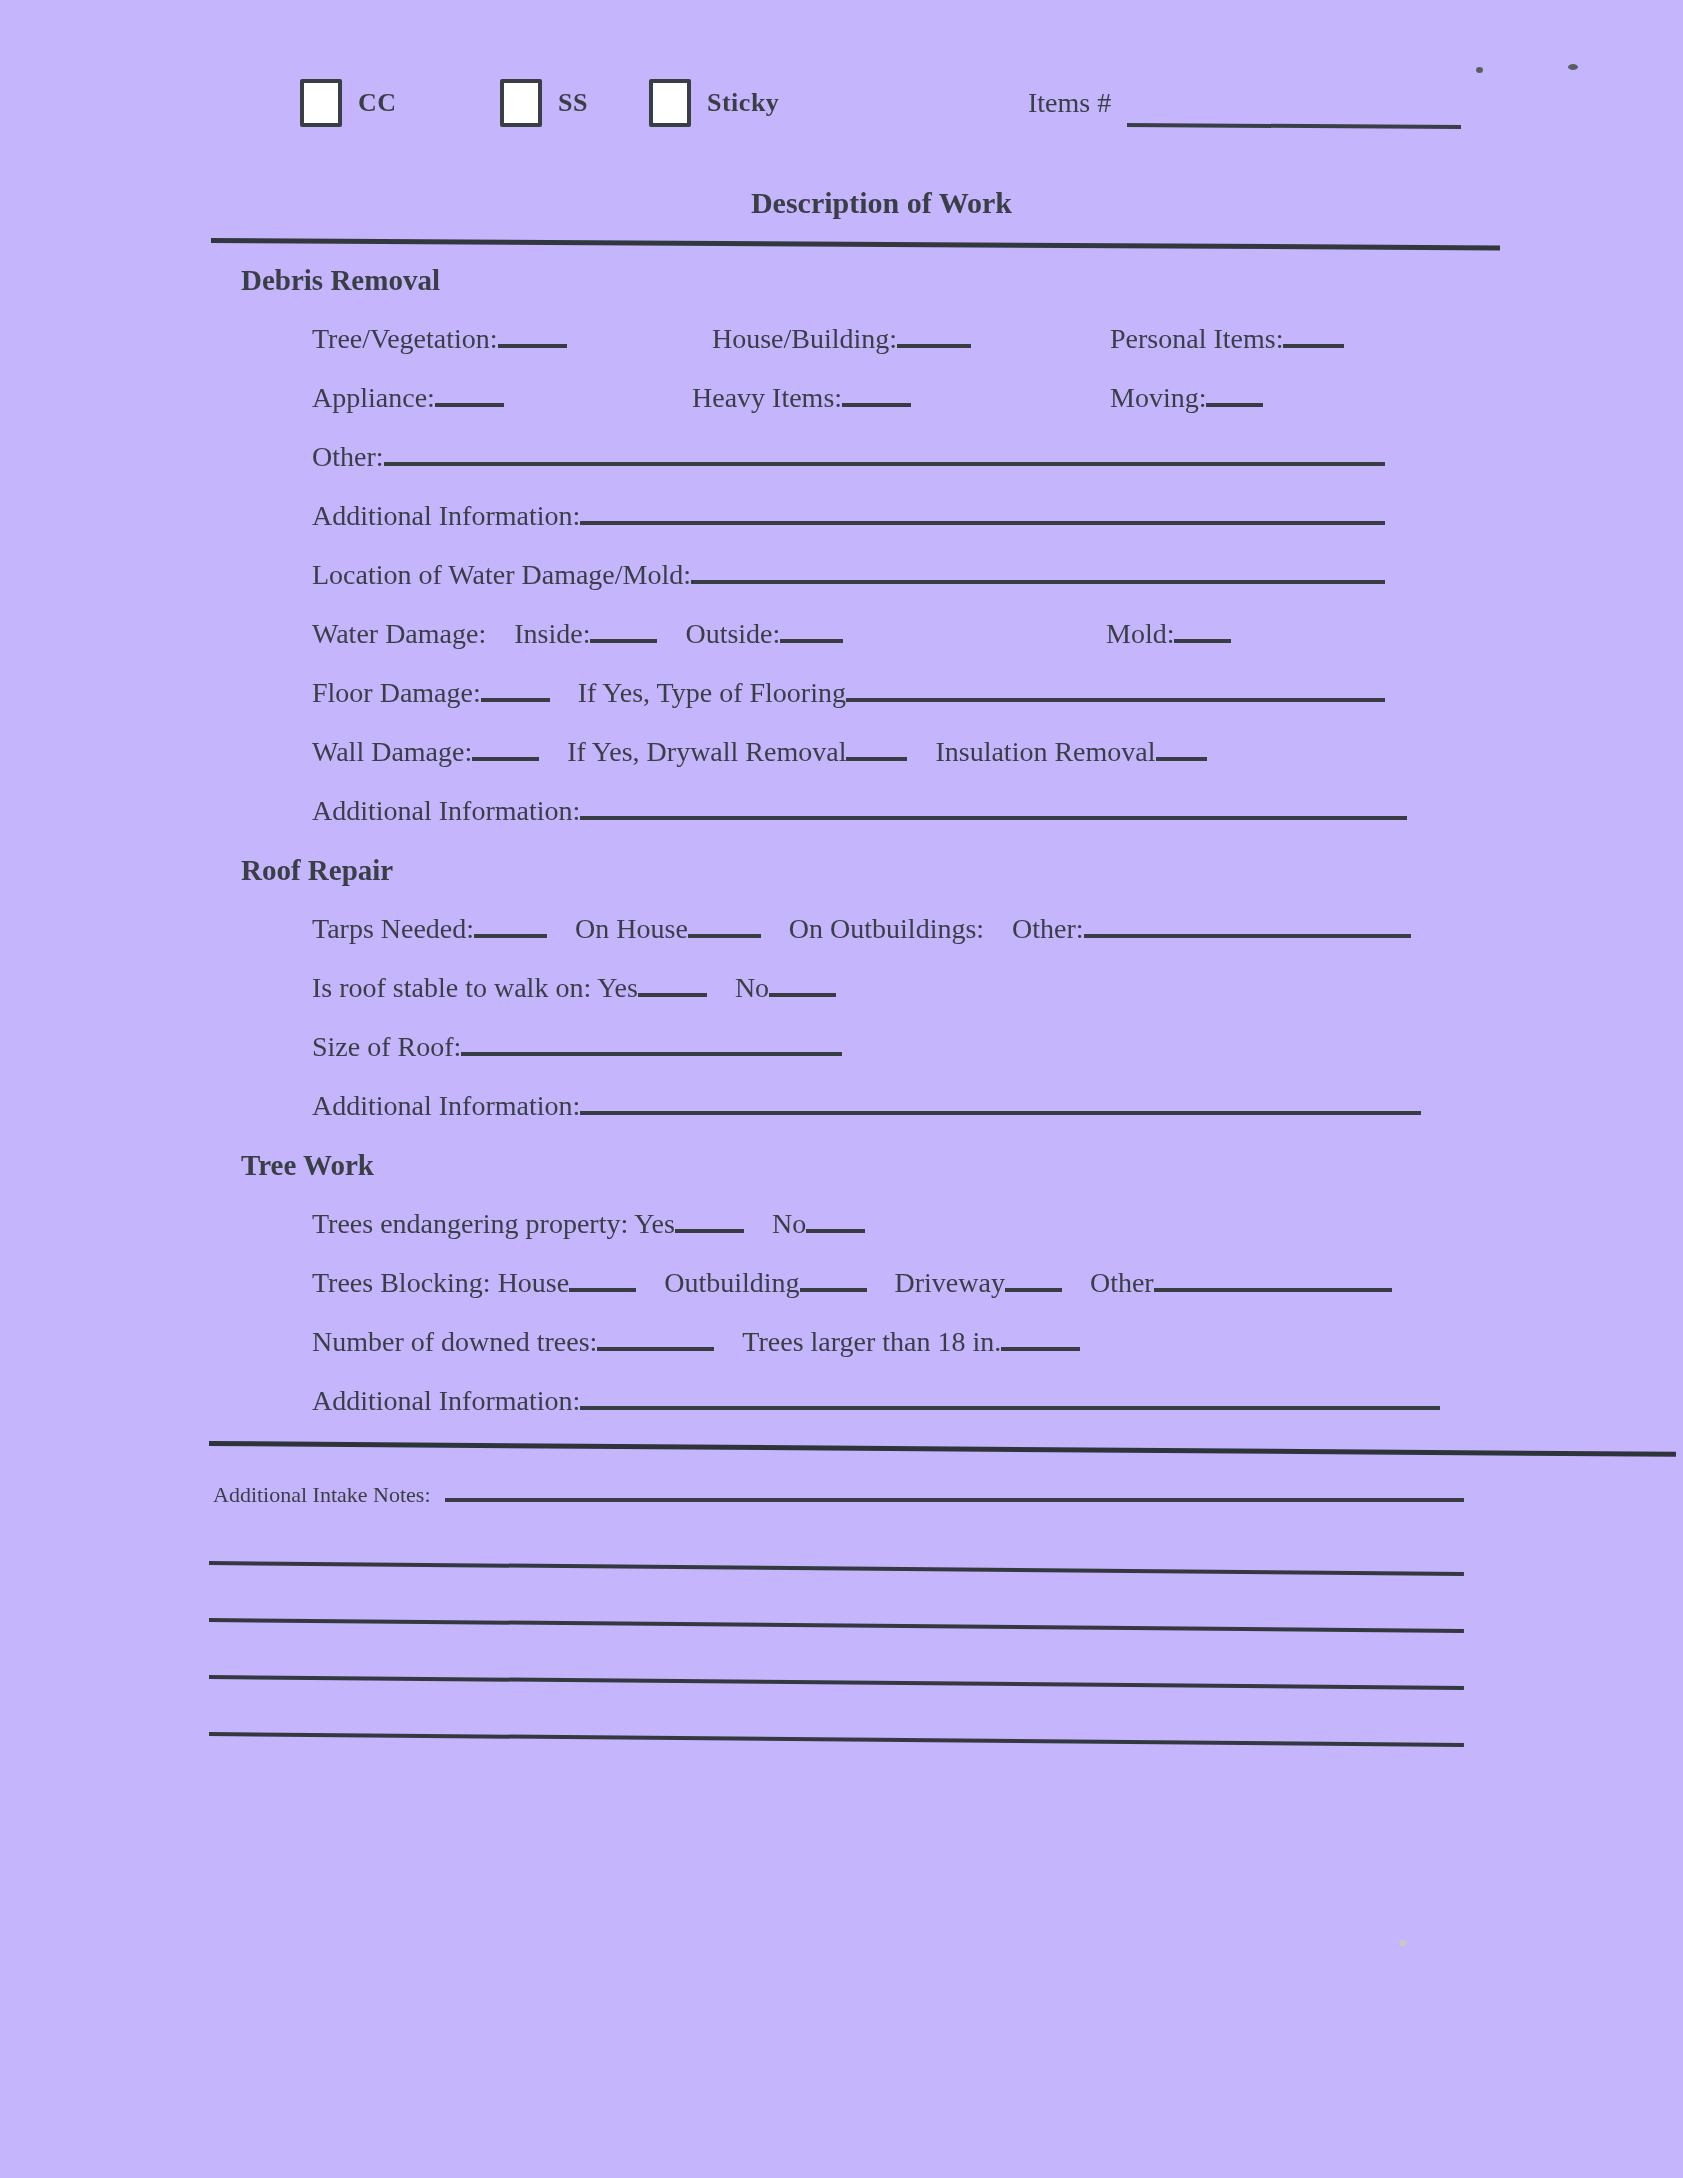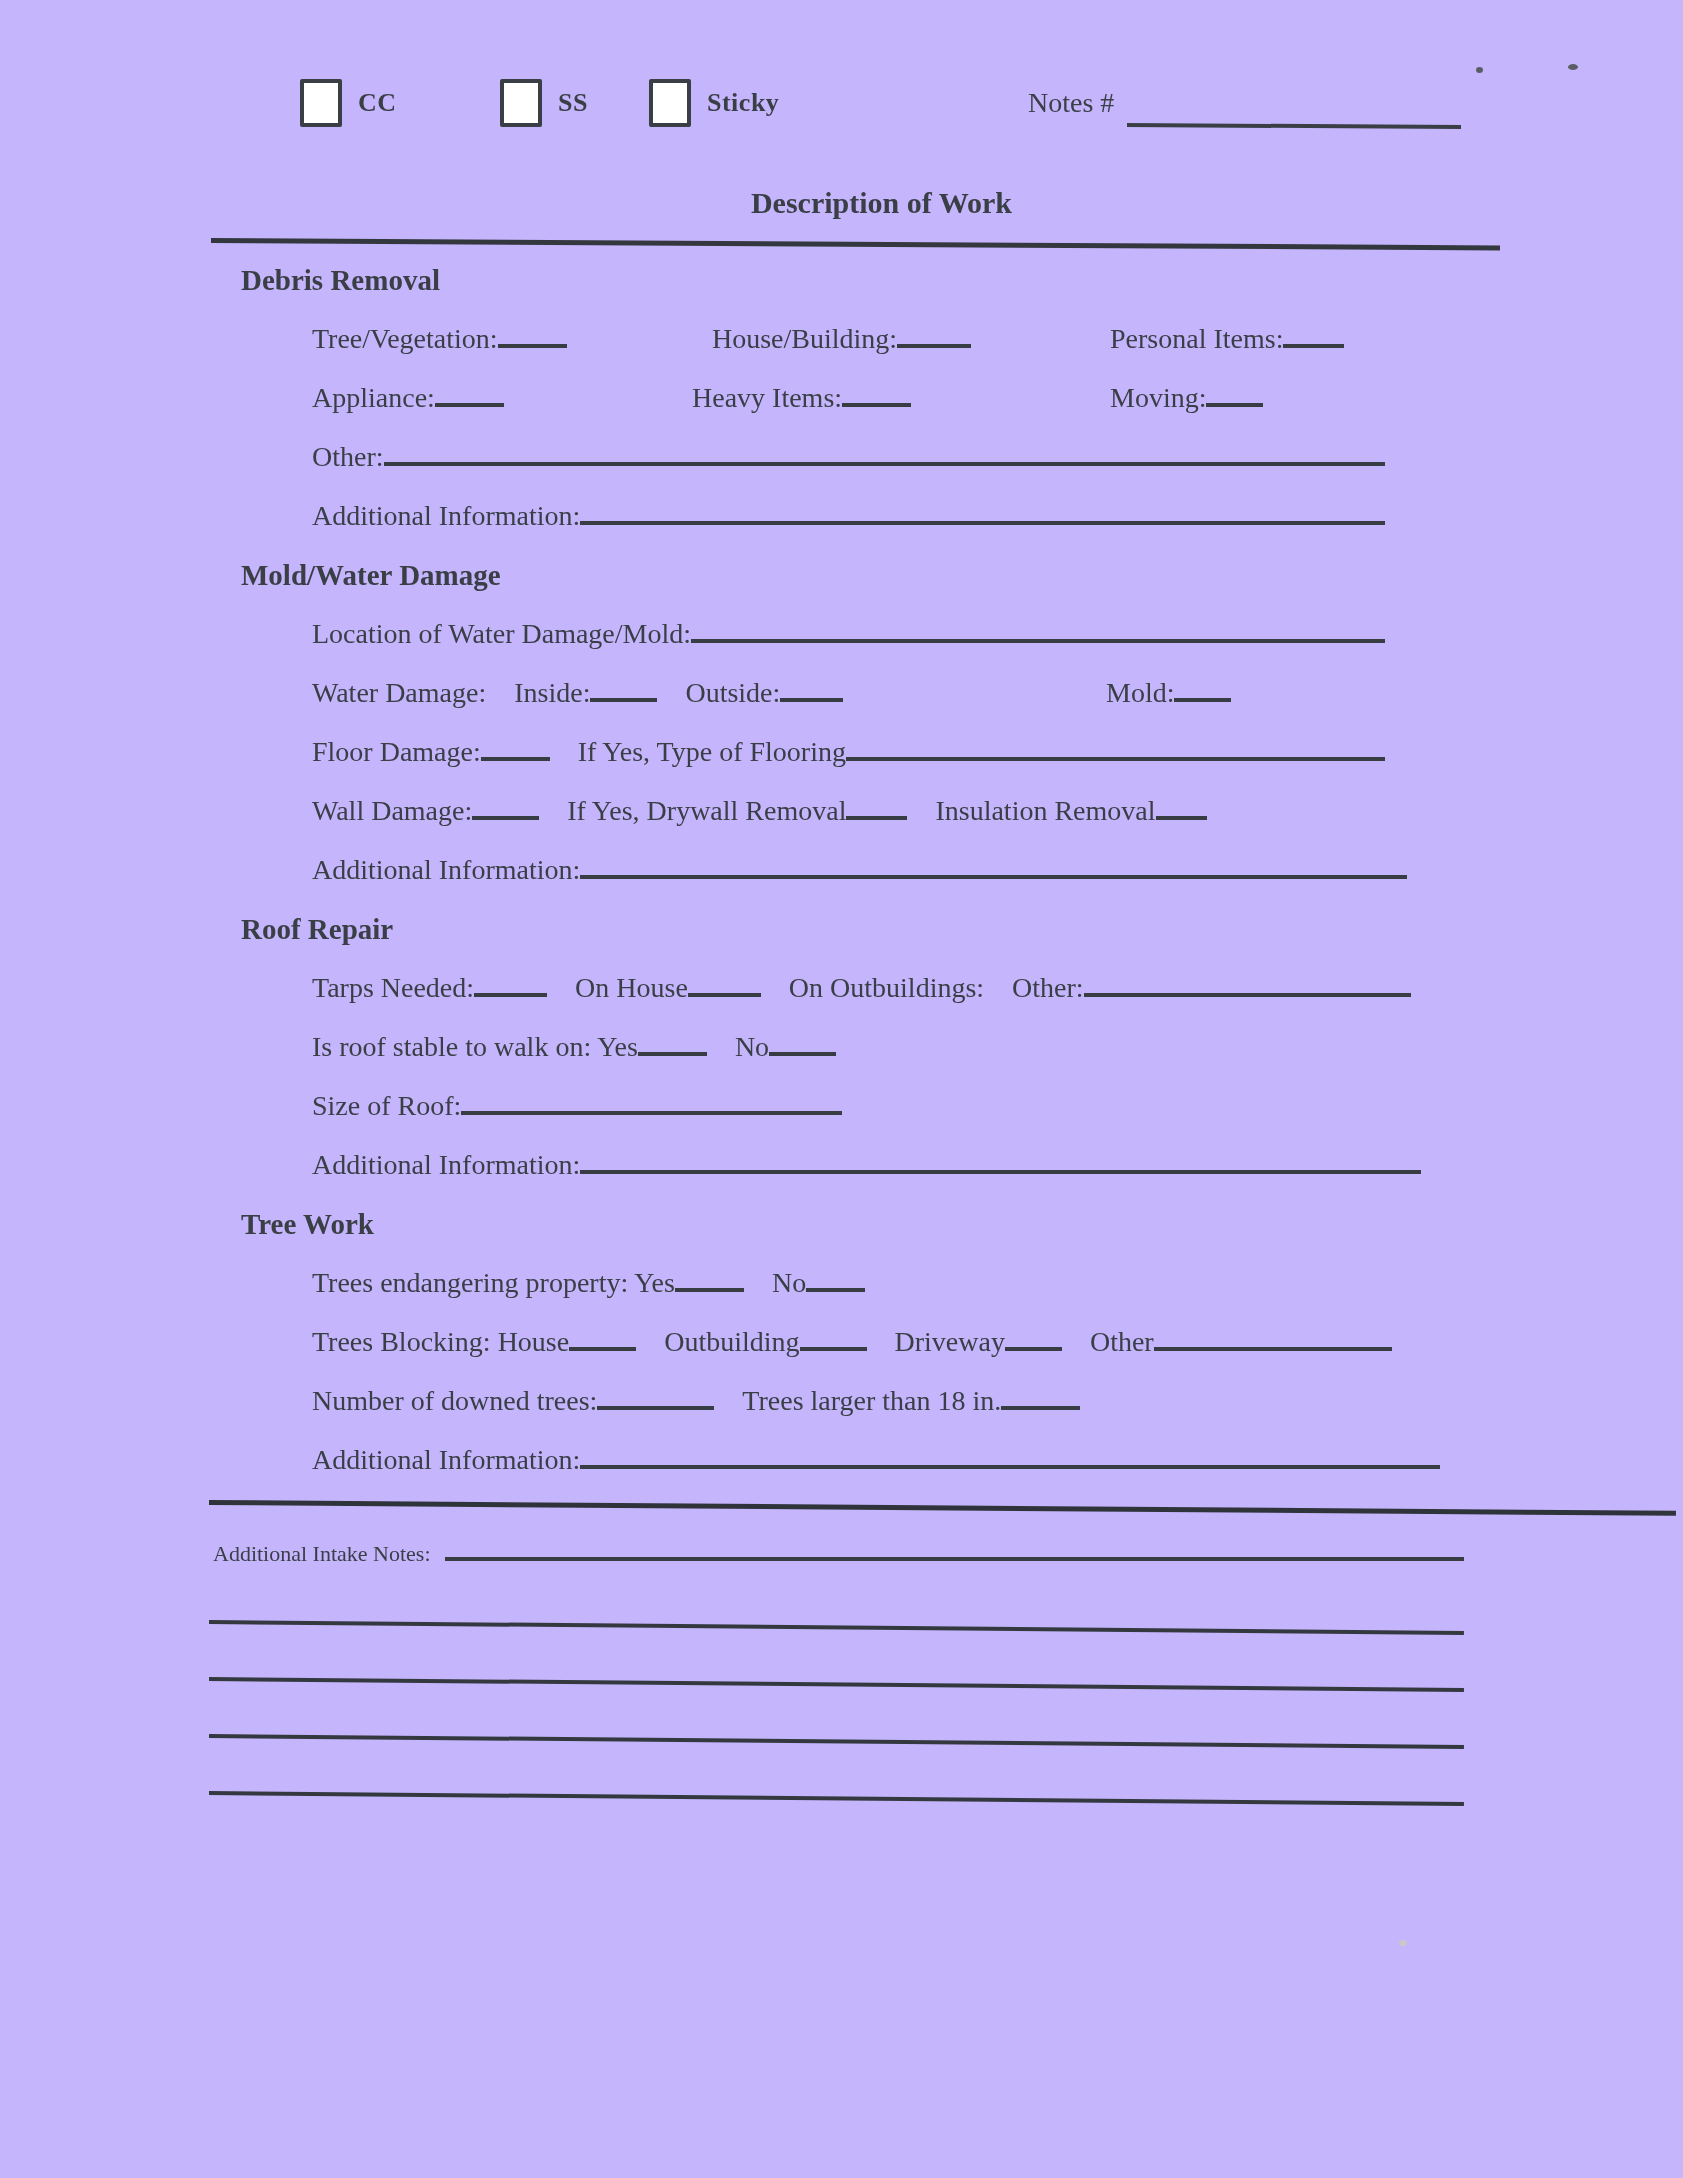--- a/index.html
+++ b/index.html
@@ -55,21 +55,21 @@
     <span class="hdr-label">CC</span>
   </div>
   <div class="hdr-item hdr-ss">
     <span class="box"></span>
     <span class="hdr-label">SS</span>
   </div>
   <div class="hdr-item hdr-sticky">
     <span class="box"></span>
     <span class="hdr-label">Sticky</span>
   </div>
-  <div class="intake">Notes #</div>
+  <div class="intake">Items #</div>
   <div class="intake-line"></div>
 
   <div class="title">Description of Work</div>
   <div class="title-rule"></div>
 
   <div class="form" id="form">
 
   <div class="slot heading">Debris Removal</div>
       <div class="slot row">
         <span class="seg abs" style="left: 0px;">
@@ -104,21 +104,20 @@
           <span class="lbl">Other:</span>
           <span class="blank fill"></span>
         </span>
       </div>
       <div class="slot row" style="padding-right: 87px;">
         <span class="seg grow">
           <span class="lbl">Additional Information:</span>
           <span class="blank fill"></span>
         </span>
       </div>
-      <div class="slot heading">Mold/Water Damage</div>
       <div class="slot row" style="padding-right: 87px;">
         <span class="seg grow">
           <span class="lbl">Location of Water Damage/Mold:</span>
           <span class="blank fill"></span>
         </span>
       </div>
       <div class="slot row">
         <span class="seg">
           <span class="lbl">Water Damage:</span>
         </span>

